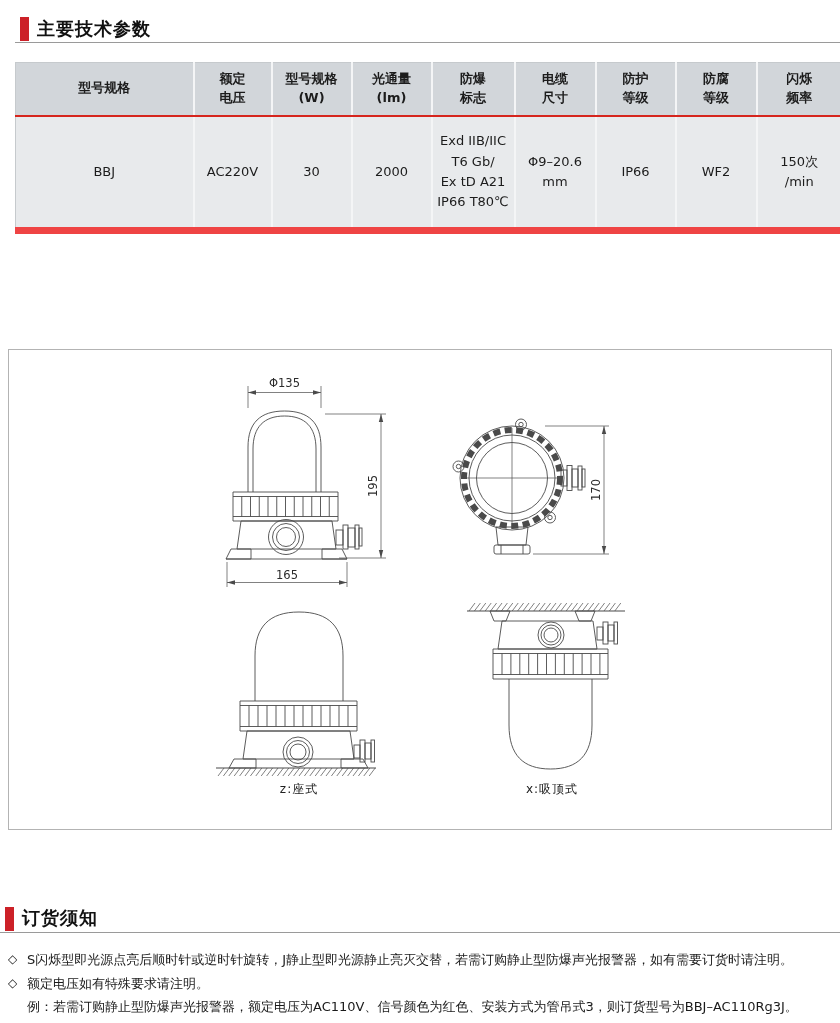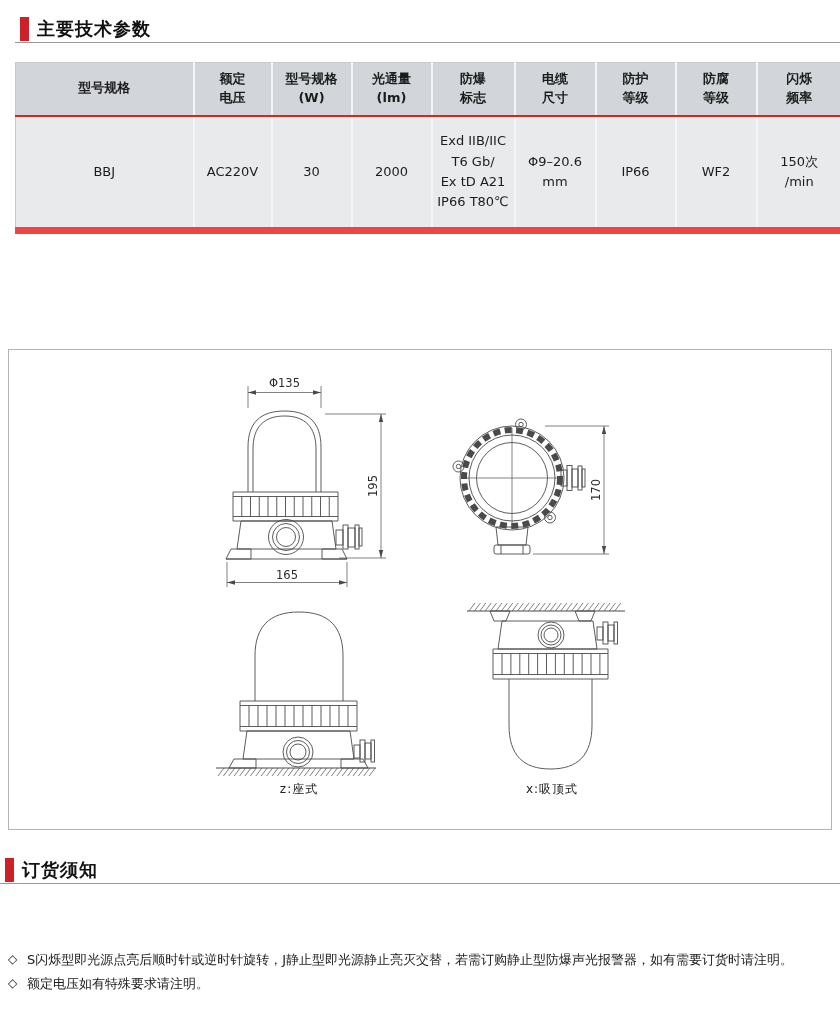--- a/index.html
+++ b/index.html
@@ -227,32 +227,33 @@
         <path d="M30,52 H145 V82 H30 Z M30,56.5 H145 M30,77.5 H145"></path>
         <path d="M39,56.5 L39,77.5 M47.9,56.5 L47.9,77.5 M56.8,56.5 L56.8,77.5 M65.7,56.5 L65.7,77.5 M74.60000000000001,56.5 L74.60000000000001,77.5 M83.50000000000001,56.5 L83.50000000000001,77.5 M92.40000000000002,56.5 L92.40000000000002,77.5 M101.30000000000003,56.5 L101.30000000000003,77.5 M110.20000000000003,56.5 L110.20000000000003,77.5 M119.10000000000004,56.5 L119.10000000000004,77.5 M128.00000000000003,56.5 L128.00000000000003,77.5 M136.90000000000003,56.5 L136.90000000000003,77.5 "></path>
         <path d="M46,82 L46,128 C46,158 60,172 87.5,172 C115,172 129,158 129,128 L129,82"></path>
       </g>
     </svg>
 
     <div class="dwg-label" style="left:240px; width:100px;">z:座式</div>
     <div class="dwg-label" style="left:488px; width:110px;text-align:center;">x:吸顶式</div>
   </div>
 
-  <div class="sec" style="top:857px;">
+  <div class="sec" style="top:906px;font-family:Liberation Mono, monospace;">
     <div class="sec-head">
       <span class="red-bar"></span>
       <span class="sec-title">订货须知</span>
     </div>
     <hr class="sec-rule">
   </div>
 
   <div class="notes">
     <div class="note-line">
       <span class="note-bullet">◇</span>
       <span>S闪烁型即光源点亮后顺时针或逆时针旋转，J静止型即光源静止亮灭交替，若需订购静止型防爆声光报警器，如有需要订货时请注明。</span>
     </div>
     <div class="note-line">
       <span class="note-bullet">◇</span>
       <span>额定电压如有特殊要求请注明。</span>
     </div>
+    <div class="note-example">例：若需订购静止型防爆声光报警器，额定电压为AC110V、信号颜色为红色、安装方式为管吊式3，则订货型号为BBJ–AC110Rg3J。</div>
   </div>
 
 </div>
 
 </body></html>

